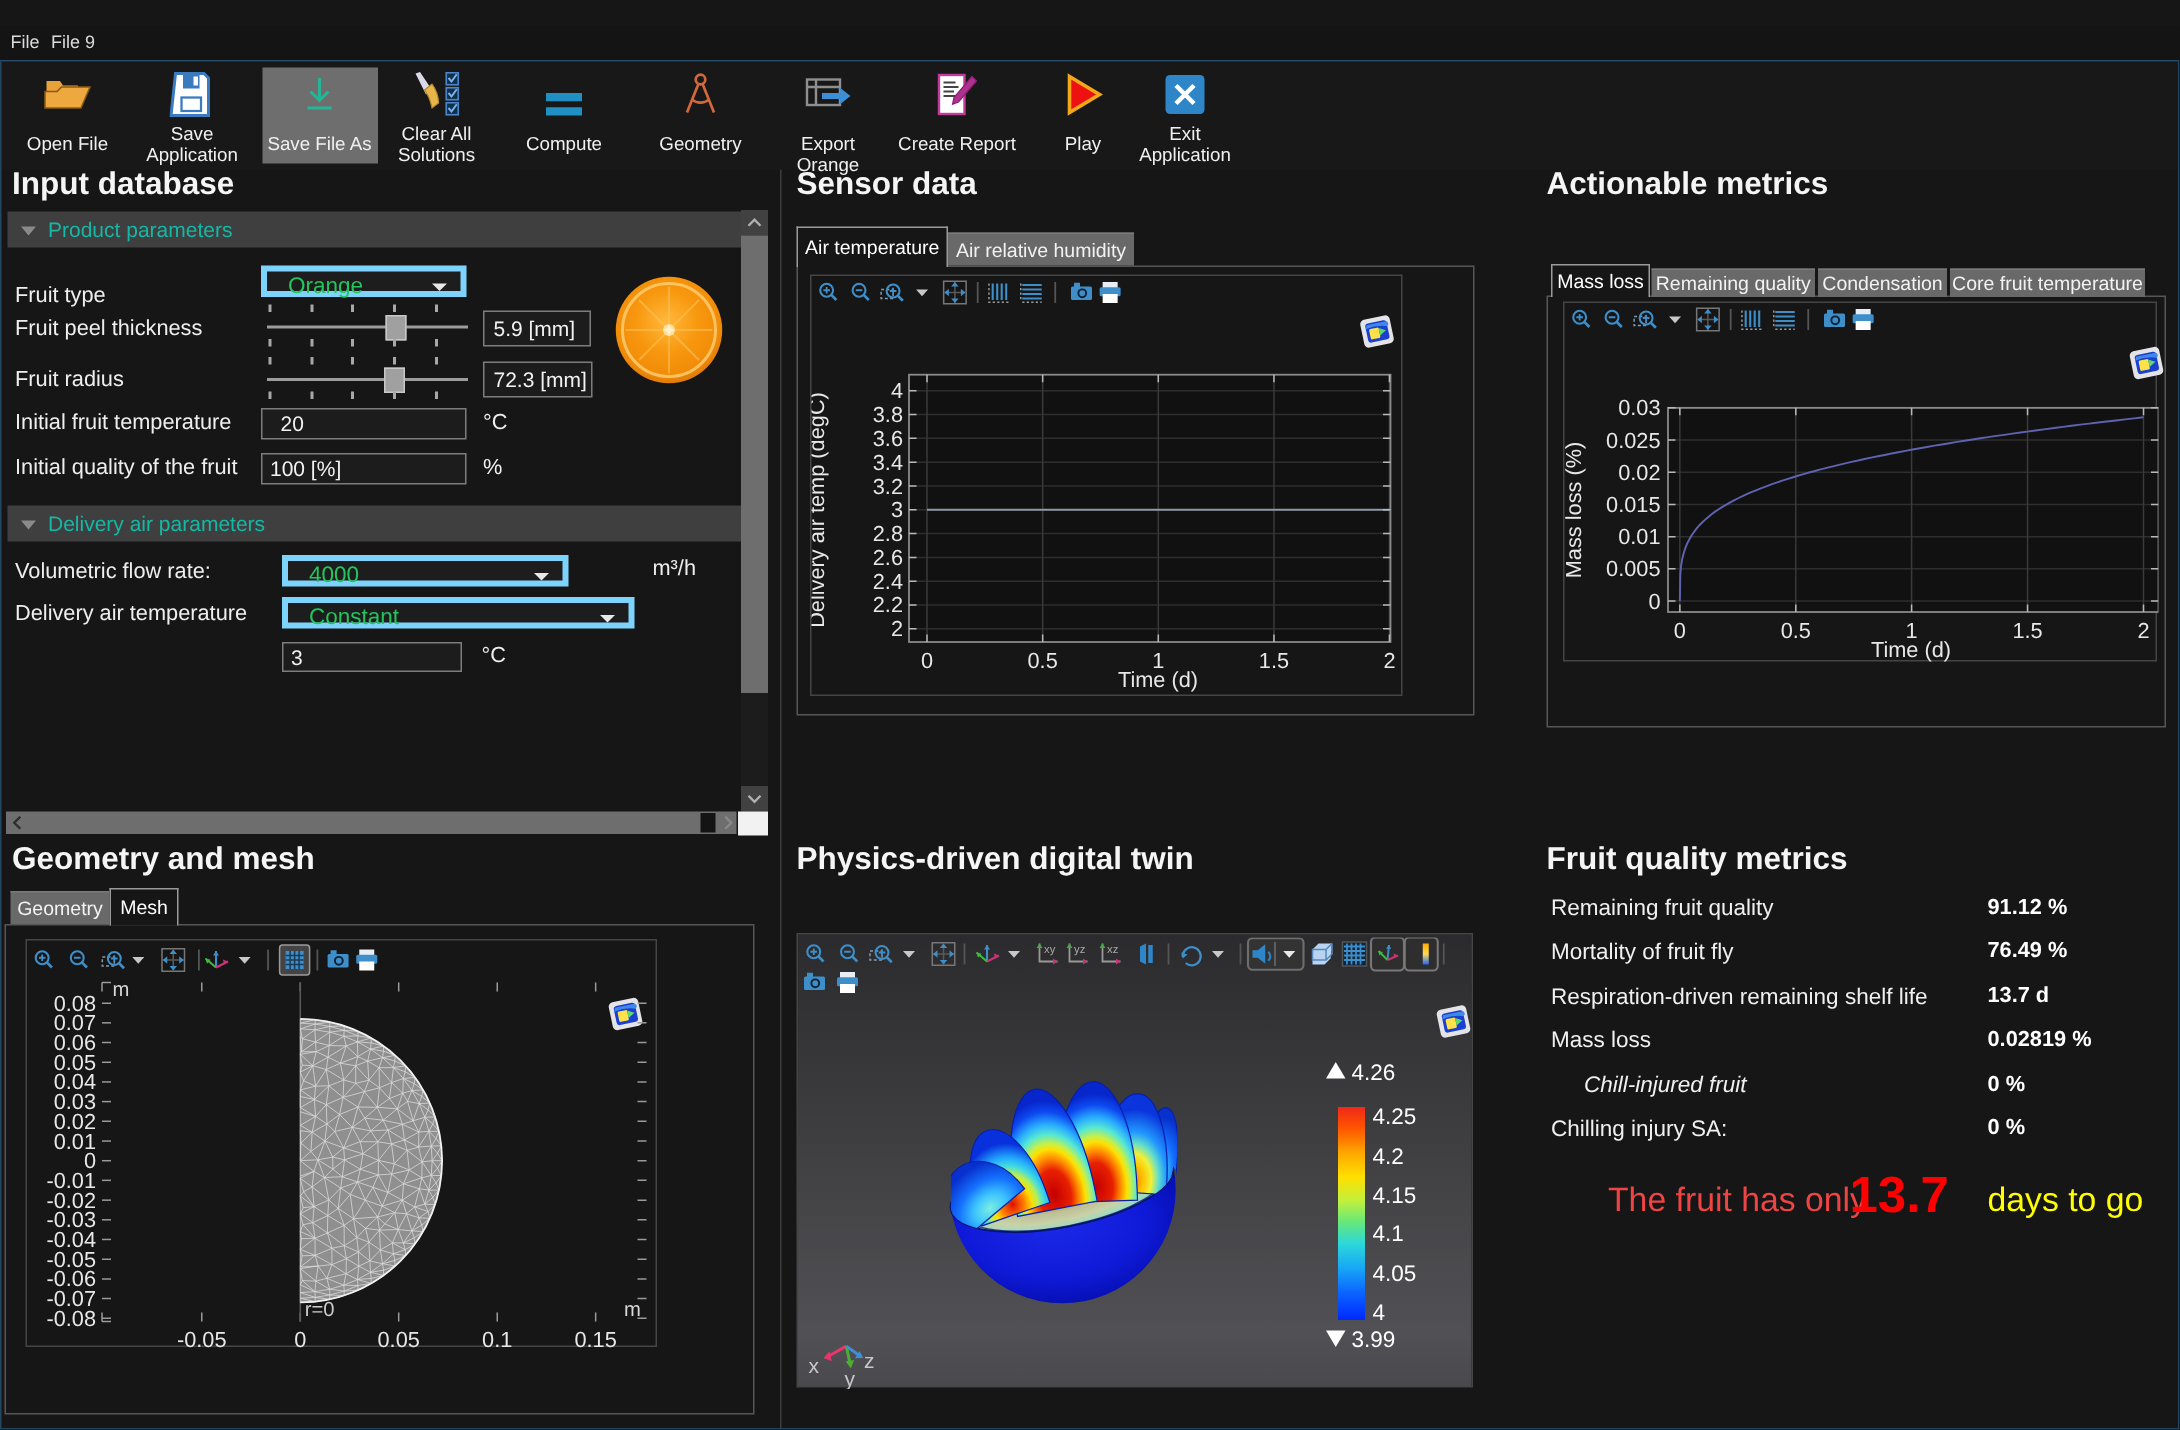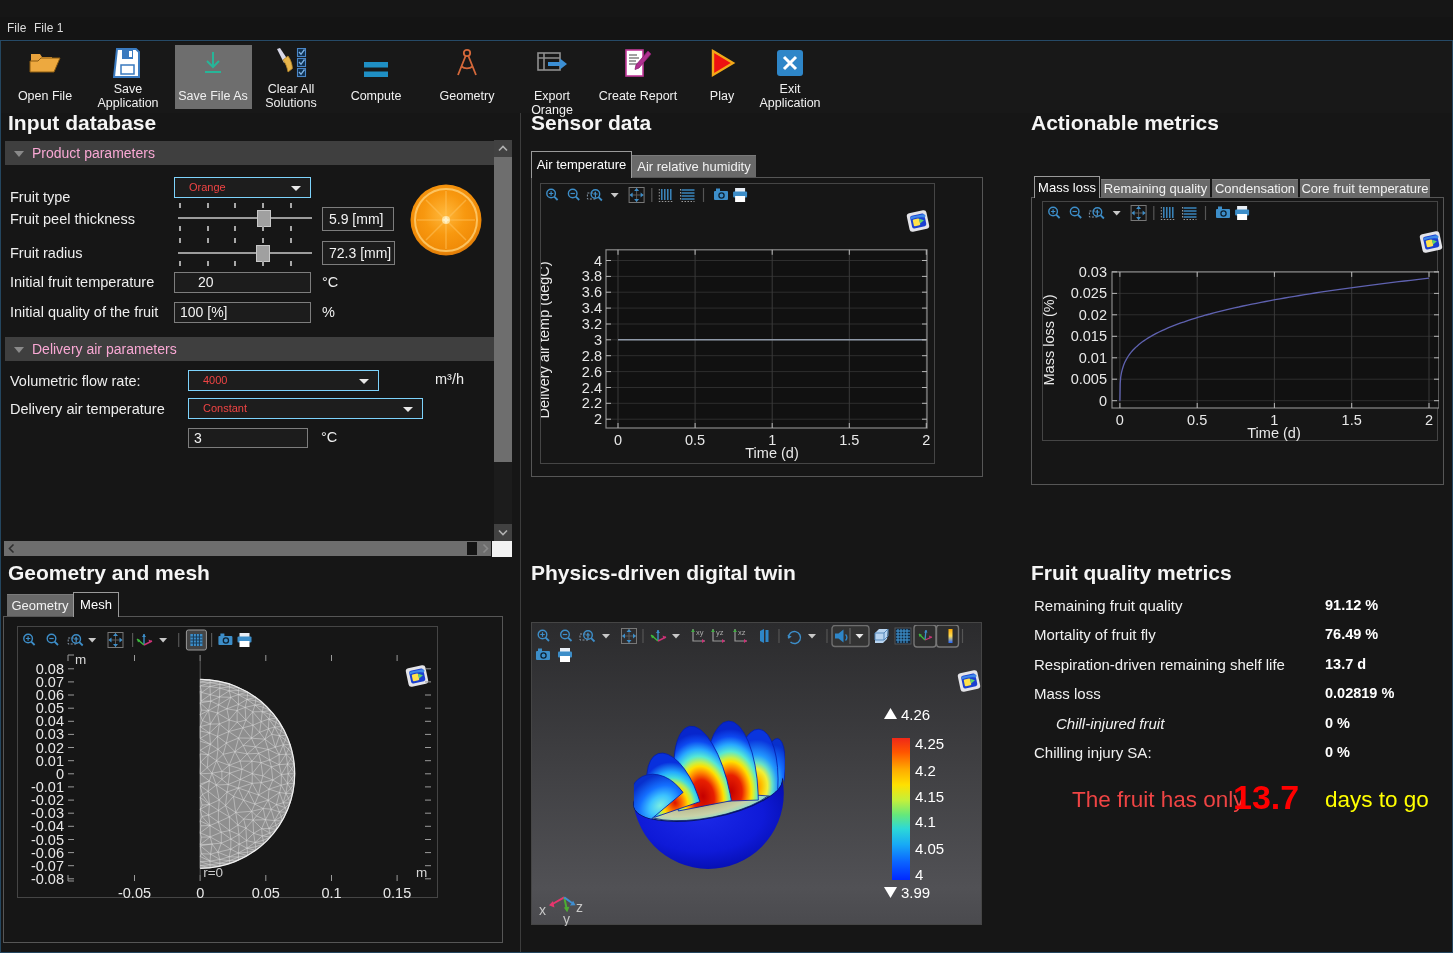--- a/index.html
+++ b/index.html
@@ -16,44 +16,44 @@
 
 #toolbar { position:absolute; left:1px; top:42px; width:1451px; height:71px; background:#181818; }
 .tbitem { position:absolute; top:0; height:71px; text-align:center; color:#f0f0f0; font-size:12.5px; line-height:14px; }
 .tbicon { position:absolute; top:6px; left:50%; transform:translateX(-50%); }
 .tblabel { position:absolute; top:47px; width:100%; }
 .tblabel2 { position:absolute; top:40px; width:100%; }
 .tbsel { background:#6e6e6e; }
 
 .h1 { position:absolute; font-size:21px; font-weight:bold; color:#f5f5f5; }
 
-.secbar { position:absolute; left:5px; width:489px; height:24px; background:#3f3f3f; color:#f9a8d4; font-size:14px; line-height:24px; }
+.secbar { position:absolute; left:5px; width:489px; height:24px; background:#3f3f3f; color:#14b8a6; font-size:14px; line-height:24px; }
 .secbar .tri { position:absolute; left:9px; top:10px; width:0; height:0; border-left:5px solid transparent; border-right:5px solid transparent; border-top:6px solid #8a8a8a; }
 .secbar .st { position:absolute; left:27px; }
 .flabel { position:absolute; left:10px; color:#eeeeee; font-size:14.5px; white-space:nowrap; }
-.combo { position:absolute; background:#1d1d1d; border:1px solid #7dd3fc; color:#ef4444; font-size:11px; white-space:nowrap; }
+.combo { position:absolute; background:#1d1d1d; border:4px solid #7dd3fc; color:#22c55e; font-size:15px; white-space:nowrap; }
 .combo .ca { position:absolute; right:9px; top:8px; width:0; height:0; border-left:5px solid transparent; border-right:5px solid transparent; border-top:5.5px solid #e8e8e8; }
 .tfield { position:absolute; background:#1c1c1c; border:1px solid #7d7d7d; color:#f2f2f2; font-size:14px; white-space:nowrap; overflow:hidden; }
 .unit { position:absolute; color:#eeeeee; font-size:14.5px; white-space:nowrap; }
 
 .tab { position:absolute; font-size:13px; white-space:nowrap; overflow:hidden; }
 .tab-a { background:#161616; border:1px solid #9a9a9a; border-bottom:none; color:#ffffff; z-index:3; }
 .tab-i { background:#696969; color:#f2f2f2; z-index:2; border-top:1px solid #7a7a7a;}
 .pane { position:absolute; border:1px solid #565656; }
 .frame { position:absolute; border:1px solid #454545; background:#161616; }
 .tick { position:absolute; width:1.5px; height:5px; background:#a8a8a8; }
 .mrow { position:absolute; color:#f0f0f0; font-size:15px; white-space:nowrap; }
 .mval { position:absolute; color:#ffffff; font-size:14.5px; font-weight:bold; white-space:nowrap; }
 </style>
 </head>
 <body>
 <div id="app">
   <div id="menubar">
       <span style="left:7px">File</span>
-      <span style="left:34px">File 1</span>
+      <span style="left:34px">File 9</span>
     </div>
   <div id="toolbar">
     <div class="tbitem" style="left:4px; width:80px;">
       <svg class="tbicon" width="34" height="30" viewBox="0 0 34 30">
         <path d="M3 6 h9 l2 3 h10 v4 h-21 z" fill="#e8a23c"></path>
         <path d="M2 13 h8 l3 -3 h19 l-6 14 h-24 z" fill="#eda93f" stroke="#8a5a10" stroke-width="1"></path>
       </svg>
       <div class="tblabel">Open File</div>
     </div>
     <div class="tbitem" style="left:87px; width:80px;">
@@ -178,21 +178,21 @@
     <div class="abs" style="left:178px; top:252px; width:134px; height:2px; background:#9c9c9c;"></div>
     <div class="abs" style="left:256px; top:245px; width:14px; height:17px; background:#a0a0a0; border:1px solid #c8c8c8;"></div>
     <div class="tick" style="left:179px; top:261px;"></div>
       <div class="tick" style="left:207px; top:261px;"></div>
       <div class="tick" style="left:234px; top:261px;"></div>
       <div class="tick" style="left:262px; top:261px;"></div>
       <div class="tick" style="left:290px; top:261px;"></div>
     <div class="tfield" style="left:322px; top:241px; width:73px; height:24px; line-height:22px; padding-left:6px;">72.3 [mm]</div>
 
     <div class="flabel" style="top:274px;">Initial fruit temperature</div>
-    <div class="tfield" style="left:174px; top:272px; width:137px; height:21px; line-height:19px; padding-left:23px;">20</div>
+    <div class="tfield" style="left:174px; top:272px; width:137px; height:21px; line-height:19px; padding-left:12px;">20</div>
     <div class="unit" style="left:322px; top:274px;">°C</div>
 
     <div class="flabel" style="top:304px;">Initial quality of the fruit</div>
     <div class="tfield" style="left:174px; top:302px; width:137px; height:21px; line-height:19px; padding-left:5px;">100 [%]</div>
     <div class="unit" style="left:322px; top:304px;">%</div>
 
     <svg class="abs" style="left:409px; top:183px;" width="74" height="74" viewBox="0 0 74 74">
       <defs>
         <radialGradient id="orgrad" cx="48%" cy="42%" r="58%">
           <stop offset="0%" stop-color="#ffb83c"></stop>

